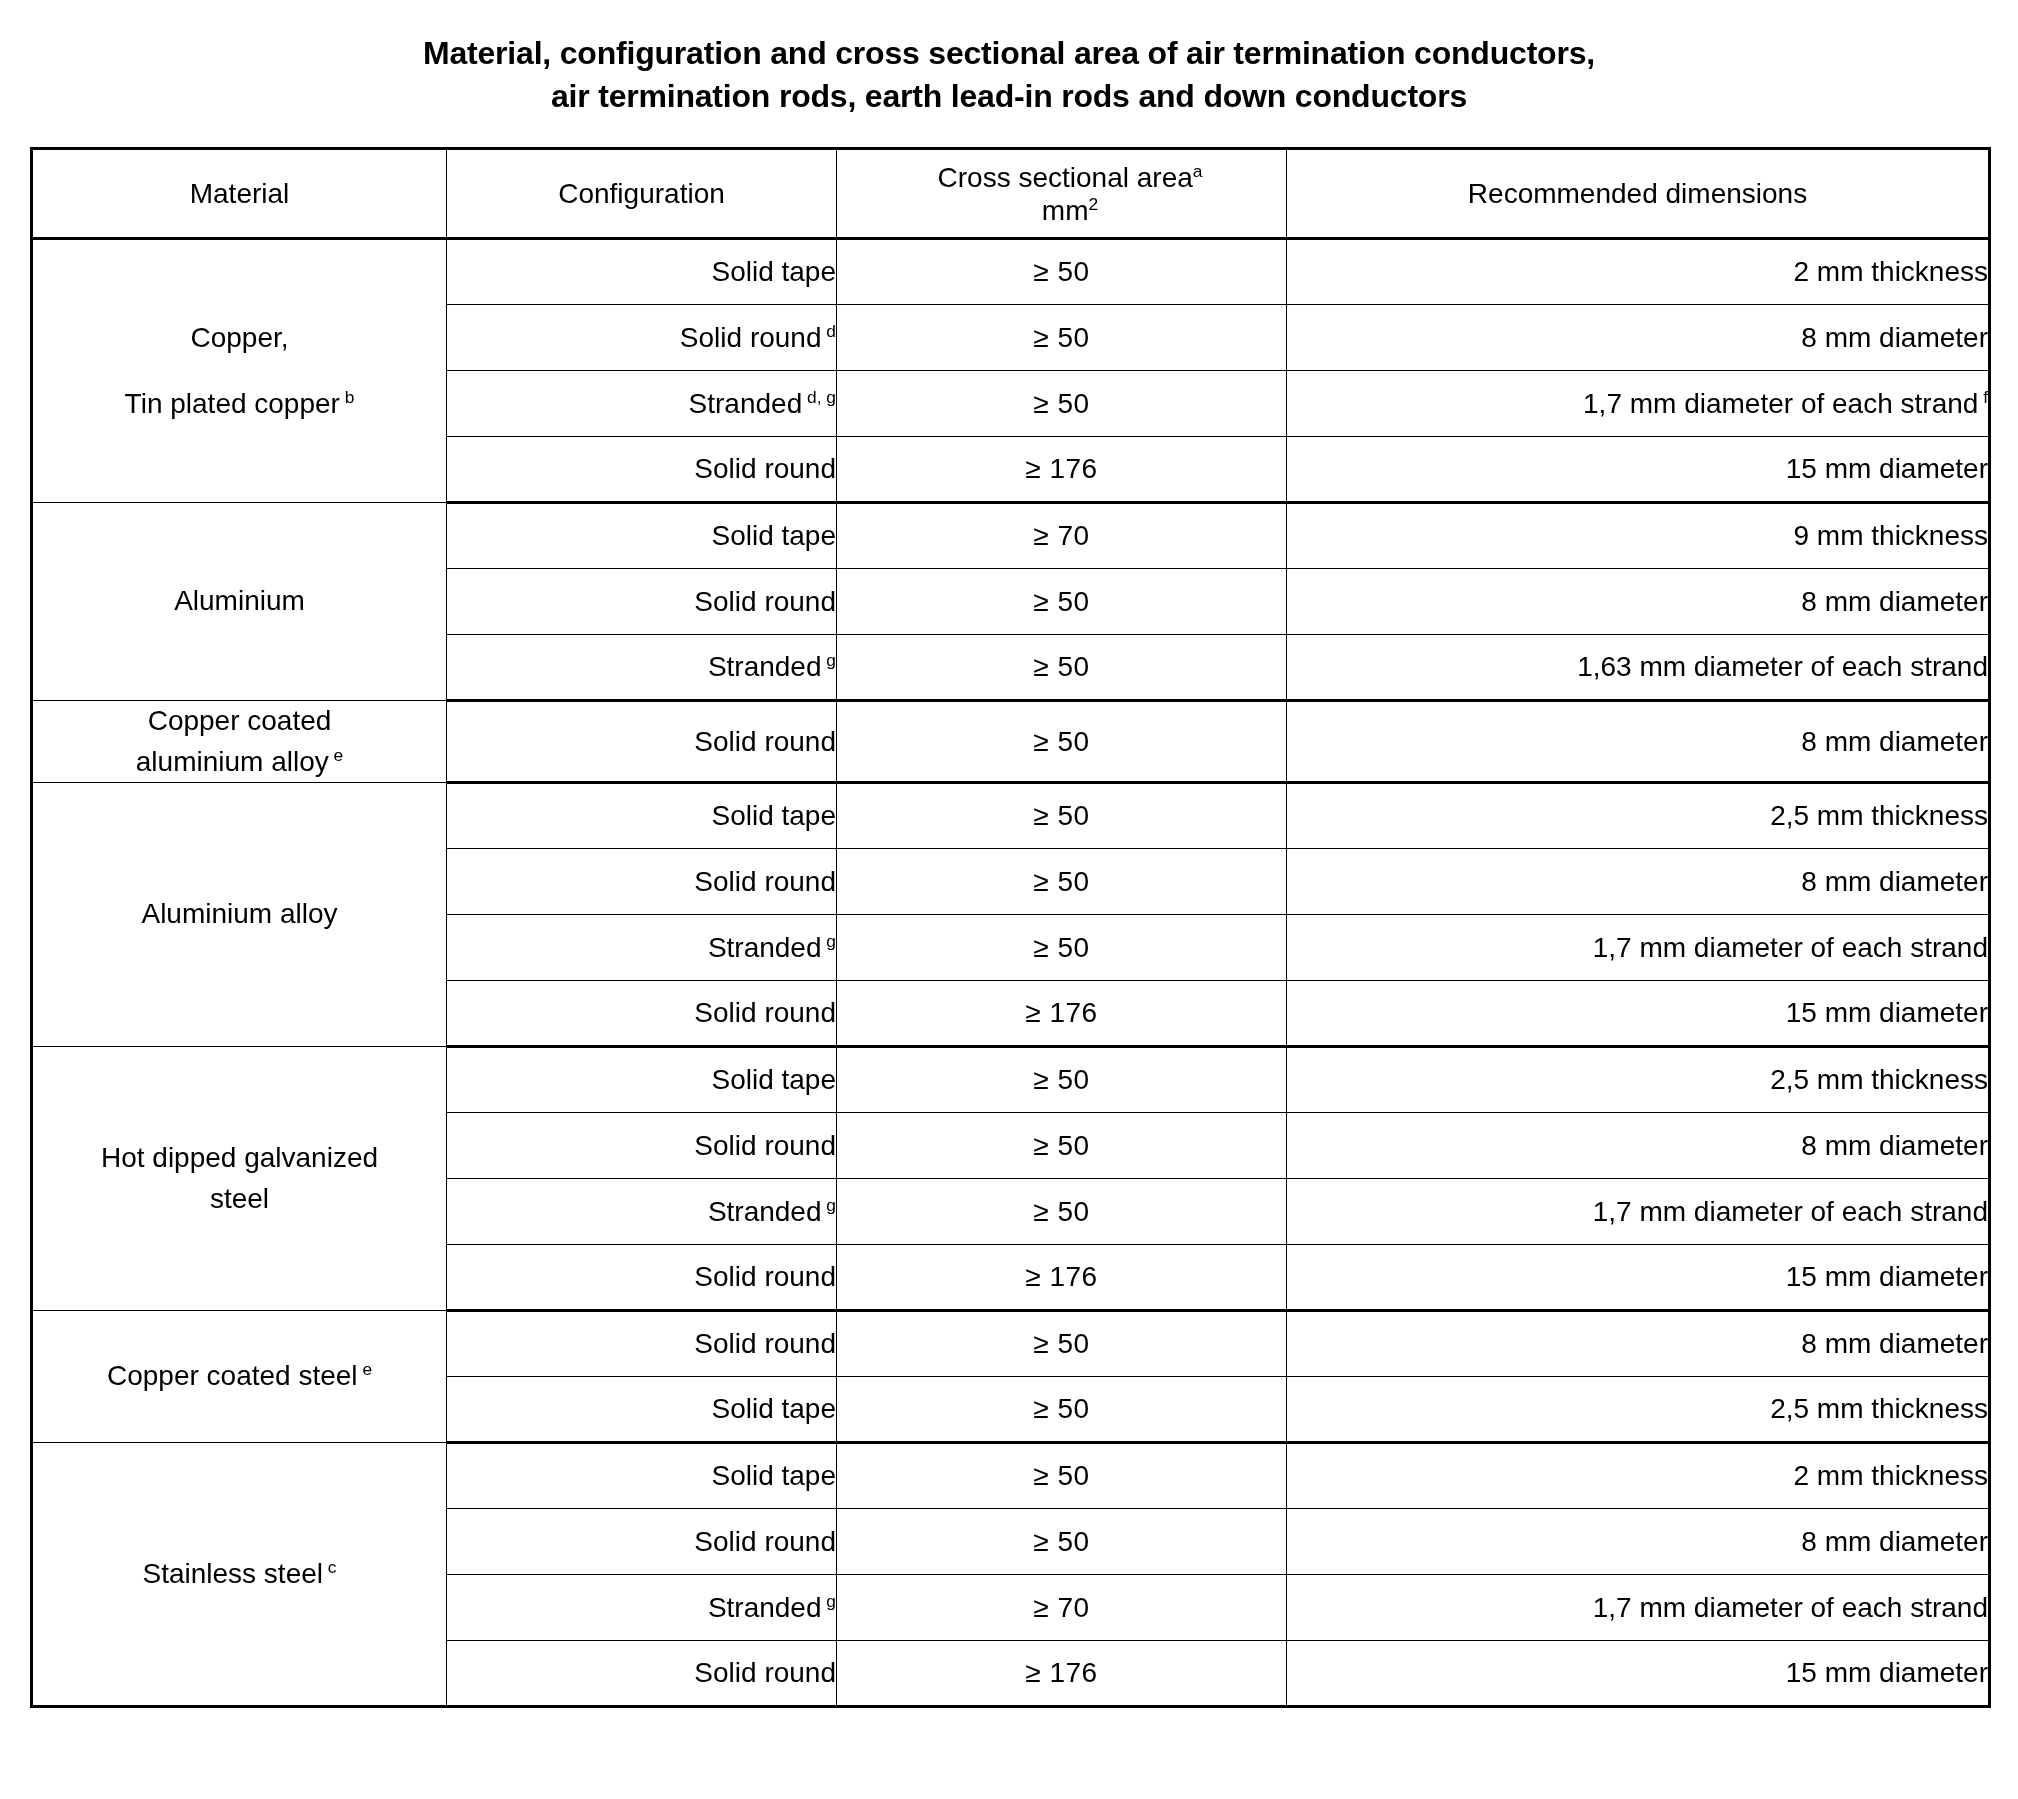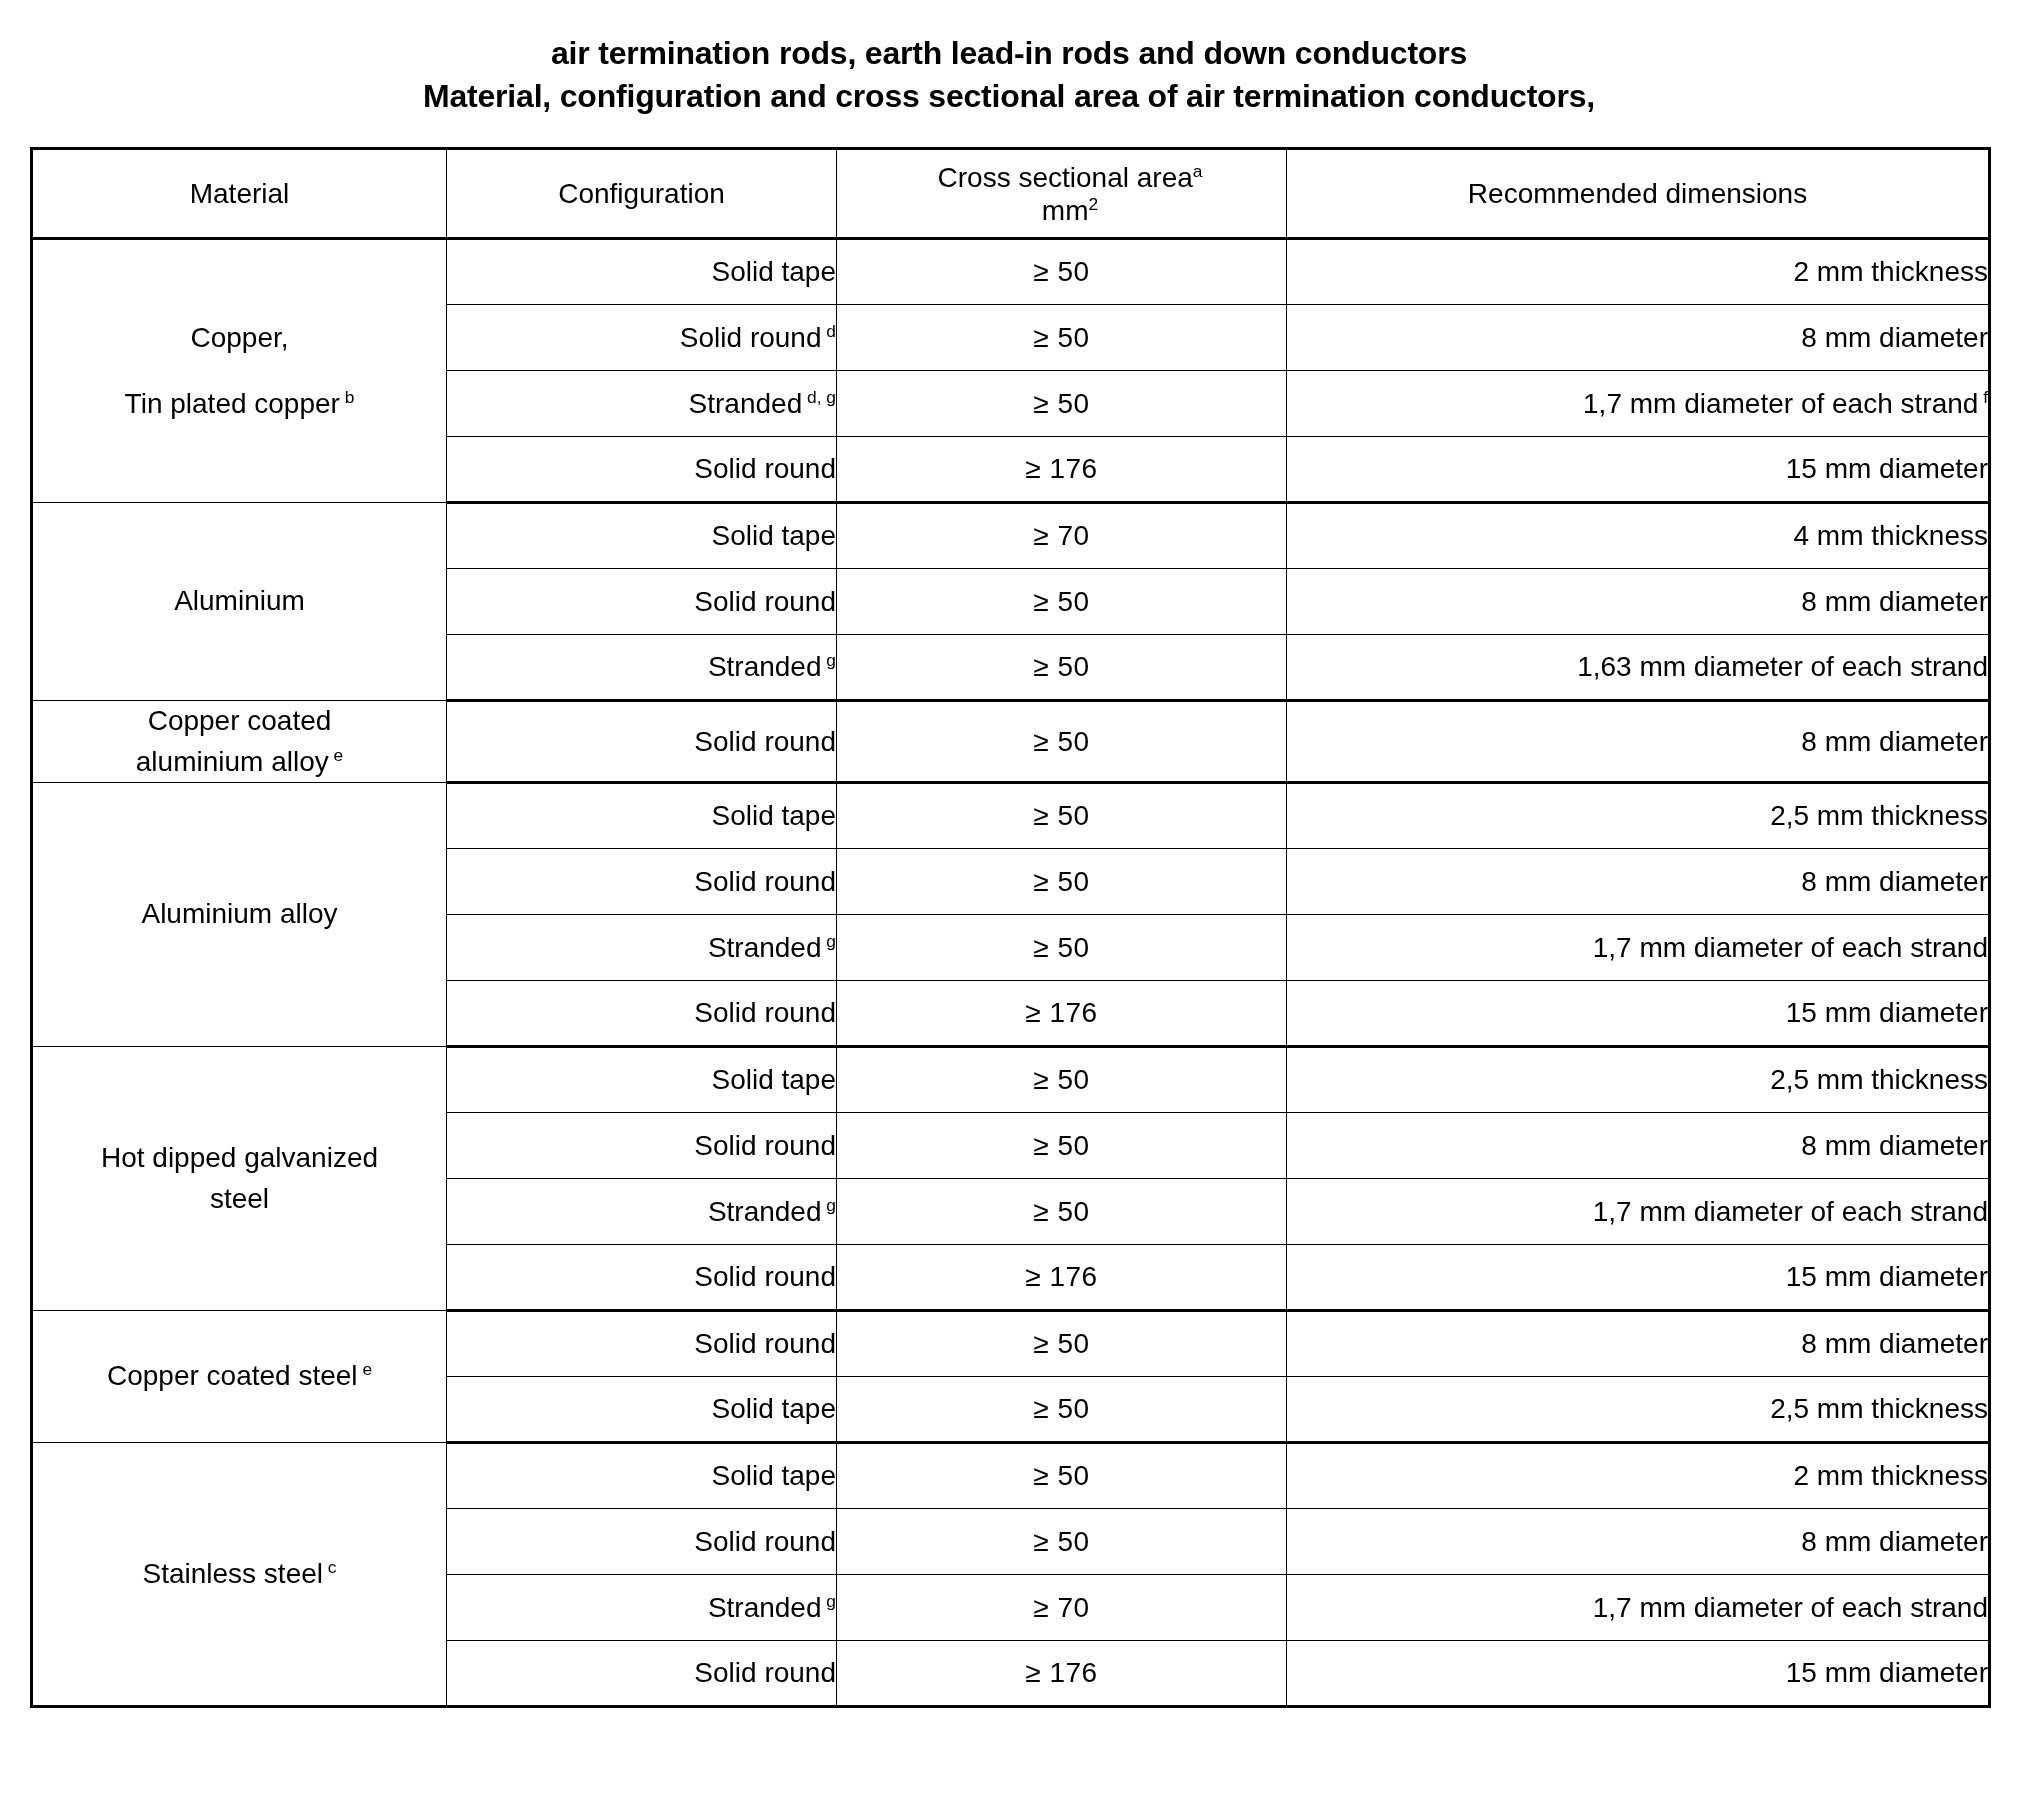--- a/index.html
+++ b/index.html
@@ -124,22 +124,22 @@
   tr.group-end td.dims {
     border-bottom: 3px solid #000;
   }
 </style>
 </head>
 <body>
 
 <div class="page">
 
   <div class="title">
+    <span class="line">Material, configuration and cross sectional area of air termination conductors,</span>
     <span class="line">air termination rods, earth lead-in rods and down conductors</span>
-    <span class="line">Material, configuration and cross sectional area of air termination conductors,</span>
   </div>
 
   <div class="table-wrap">
     <table class="spec">
       <colgroup>
         <col class="c-material">
         <col class="c-config">
         <col class="c-area">
         <col class="c-dims">
       </colgroup>
@@ -179,21 +179,21 @@
             <td class="config">Solid round</td>
             <td class="area">≥ 176</td>
             <td class="dims">15 mm diameter</td>
           </tr>
           <tr class="group-start">
             <td class="material" rowspan="3">
               <span class="m-line">Aluminium</span>
             </td>
             <td class="config">Solid tape</td>
             <td class="area">≥ 70</td>
-            <td class="dims">4 mm thickness</td>
+            <td class="dims">9 mm thickness</td>
           </tr>
           <tr>
             <td class="config">Solid round</td>
             <td class="area">≥ 50</td>
             <td class="dims">8 mm diameter</td>
           </tr>
           <tr class="group-end">
             <td class="config">Stranded<span class="sup"> g</span></td>
             <td class="area">≥ 50</td>
             <td class="dims">1,63 mm diameter of each strand</td>

